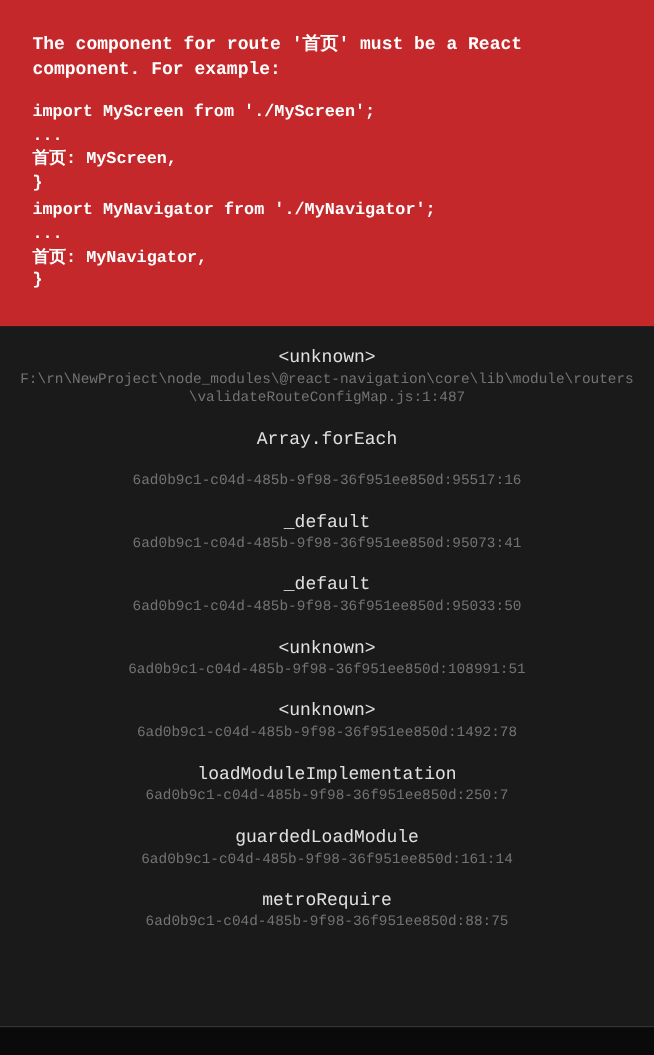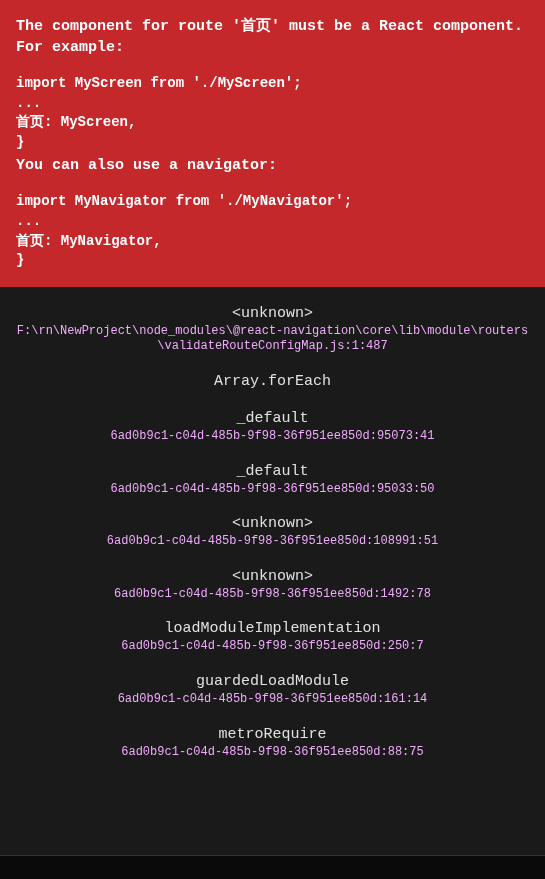--- a/index.html
+++ b/index.html
@@ -9,21 +9,21 @@
     }
     body {
       width: 545px;
       height: 879px;
       background: #1a1a1a;
       font-family: 'Consolas', 'Monaco', 'Courier New', monospace;
       overflow: hidden;
     }
     .error-header {
       background: #c4282b;
-      padding: 16px;
+      padding: 27px;
       color: #ffffff;
     }
     .error-title {
       font-size: 15px;
       font-weight: bold;
       line-height: 1.4;
       margin-bottom: 16px;
     }
     .error-code {
       font-size: 14px;
@@ -52,21 +52,21 @@
     .stack-frame {
       margin-bottom: 16px;
     }
     .stack-method {
       color: #e0e0e0;
       font-size: 15px;
       line-height: 1.4;
       font-weight: normal;
     }
     .stack-location {
-      color: #f0abfc;
+      color: #737373;
       font-size: 12px;
       line-height: 1.3;
       word-break: break-all;
     }
     .bottom-bar {
       position: absolute;
       bottom: 0;
       left: 0;
       width: 100%;
       height: 24px;
@@ -76,36 +76,36 @@
   </style>
 </head>
 <body>
 
 <div class="error-header">
   <div class="error-title">The component for route '首页' must be a React component. For example:</div>
   <div class="error-code">import MyScreen from './MyScreen';
 ...
 首页: MyScreen,
 }</div>
-  <div class="error-message-section">You can also use a navigator:</div>
   <div class="error-code-last">import MyNavigator from './MyNavigator';
 ...
 首页: MyNavigator,
 }</div>
 </div>
 
 <div class="stack-trace">
   <div class="stack-frame">
     <div class="stack-method">&lt;unknown&gt;</div>
     <div class="stack-location">F:\rn\NewProject\node_modules\@react-navigation\core\lib\module\routers\validateRouteConfigMap.js:1:487</div>
   </div>
   <div class="stack-frame">
     <div class="stack-method">Array.forEach</div>
   </div>
   <div class="stack-frame">
+    <div class="stack-location">6ad0b9c1-c04d-485b-9f98-36f951ee850d:95517:16</div>
   </div>
   <div class="stack-frame">
     <div class="stack-method">_default</div>
     <div class="stack-location">6ad0b9c1-c04d-485b-9f98-36f951ee850d:95073:41</div>
   </div>
   <div class="stack-frame">
     <div class="stack-method">_default</div>
     <div class="stack-location">6ad0b9c1-c04d-485b-9f98-36f951ee850d:95033:50</div>
   </div>
   <div class="stack-frame">

